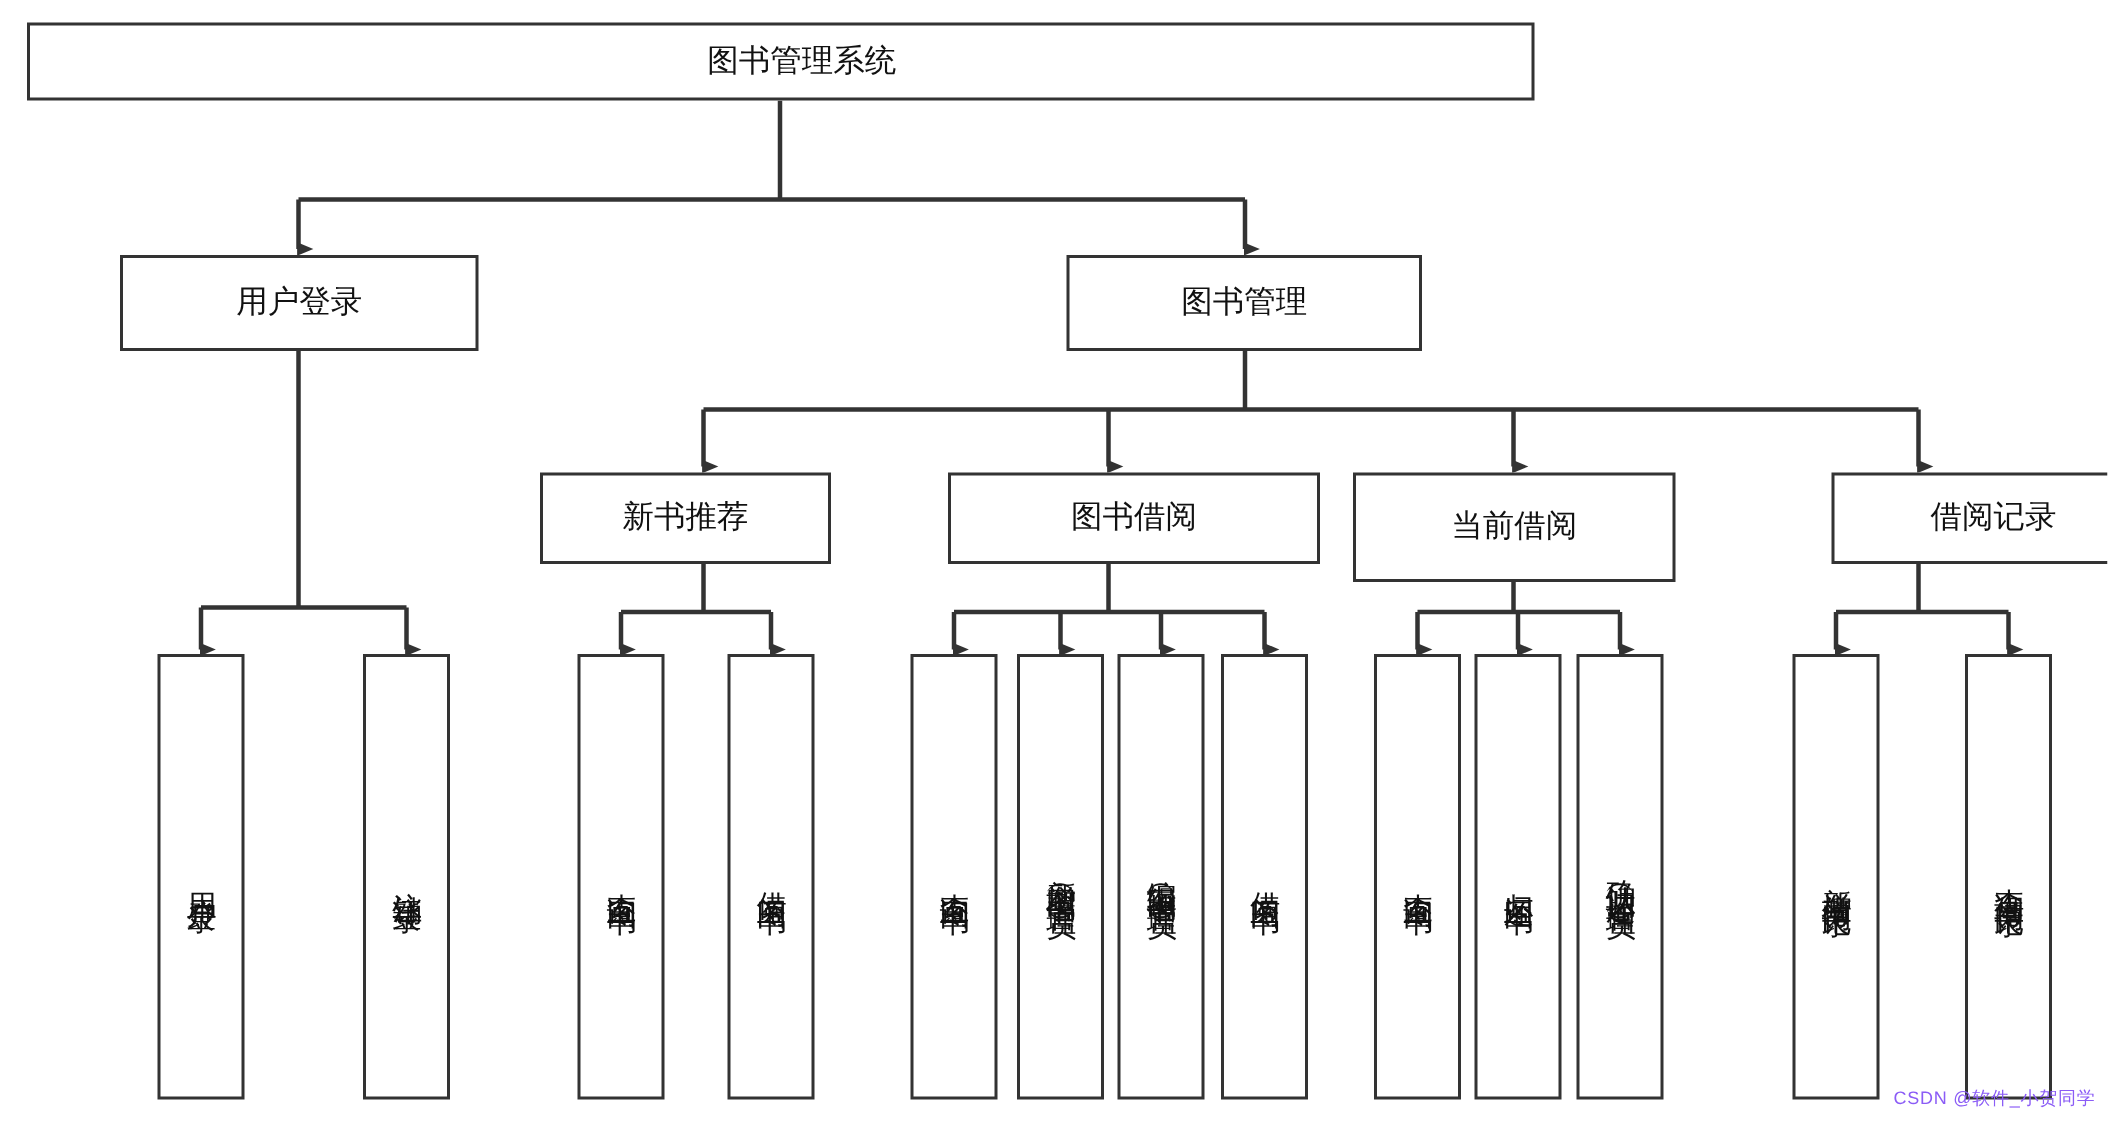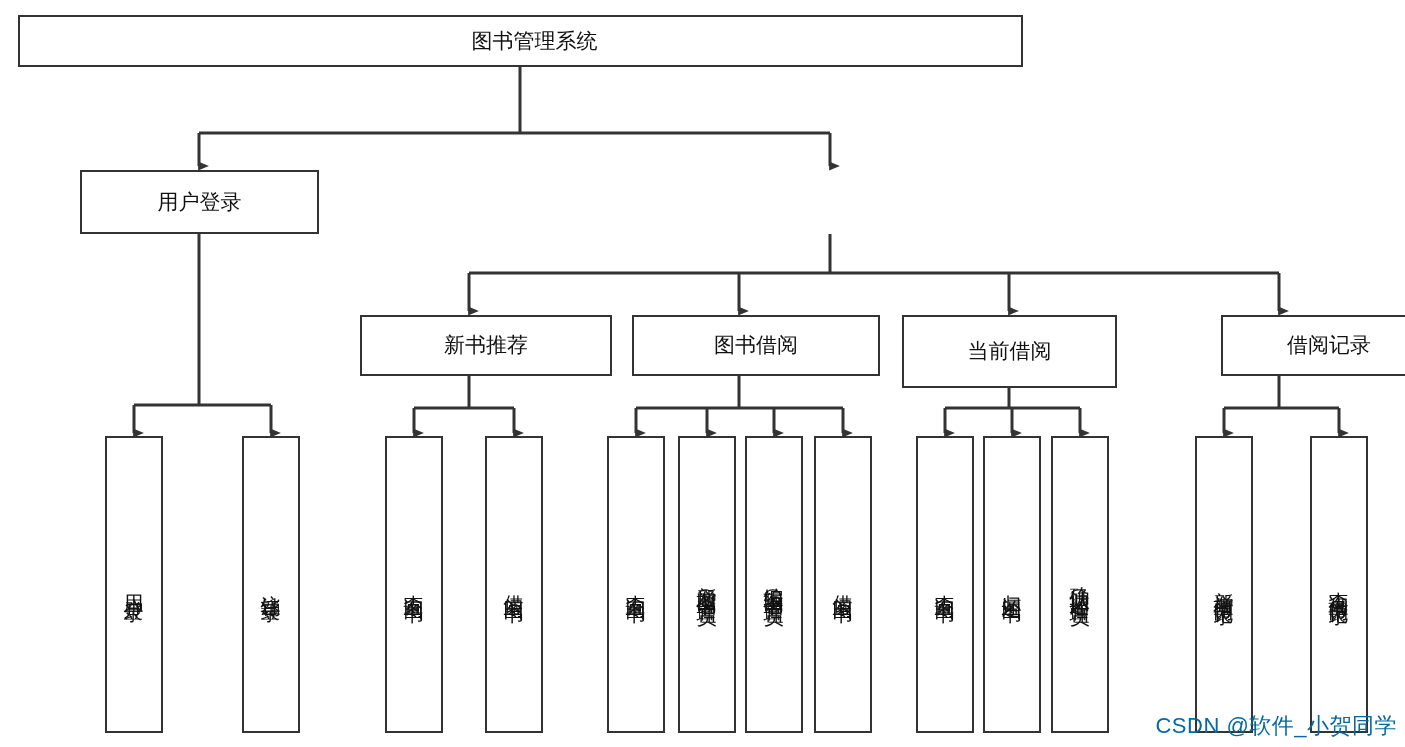--- a/index.html
+++ b/index.html
@@ -50,22 +50,22 @@
     writing-mode: vertical-rl;
     text-orientation: upright;
     font-size: 20px;
     letter-spacing: 3px;
     line-height: 1.0;
   }
   .watermark {
     position: absolute;
     right: 8px;
     bottom: 6px;
-    font-size: 22px;
-    color: #0369a1;
+    font-size: 12px;
+    color: #8b5cf6;
     letter-spacing: 0.5px;
     white-space: nowrap;
     pointer-events: none;
   }
 </style>
 </head>
 <body>
 
 <div id="canvas">
 
@@ -121,22 +121,25 @@
     </g>
   </svg>
 
   <div class="node horiz" style="left:18px; top:15px; width:1005px; height:52px;padding-left:28px;">
     <span class="node-label">图书管理系统</span>
   </div>
 
   <div class="node horiz" style="left:80px; top:170px; width:239px; height:64px;">
     <span class="node-label">用户登录</span>
   </div>
+  <div class="node horiz" style="left:711px; top:170px; width:237px; height:64px;">
+    <span class="node-label">图书管理</span>
+  </div>
 
-  <div class="node horiz" style="left:360px; top:315px; width:252px; height:61px;">
+  <div class="node horiz" style="left:360px; top:315px; width:194px; height:61px;">
     <span class="node-label">新书推荐</span>
   </div>
   <div class="node horiz" style="left:632px; top:315px; width:248px; height:61px;">
     <span class="node-label">图书借阅</span>
   </div>
   <div class="node horiz" style="left:902px; top:315px; width:215px; height:73px;">
     <span class="node-label">当前借阅</span>
   </div>
   <div class="node horiz" style="left:1183px; top:315px; width:216px; height:61px;margin-left:38px;">
     <span class="node-label">借阅记录</span>

